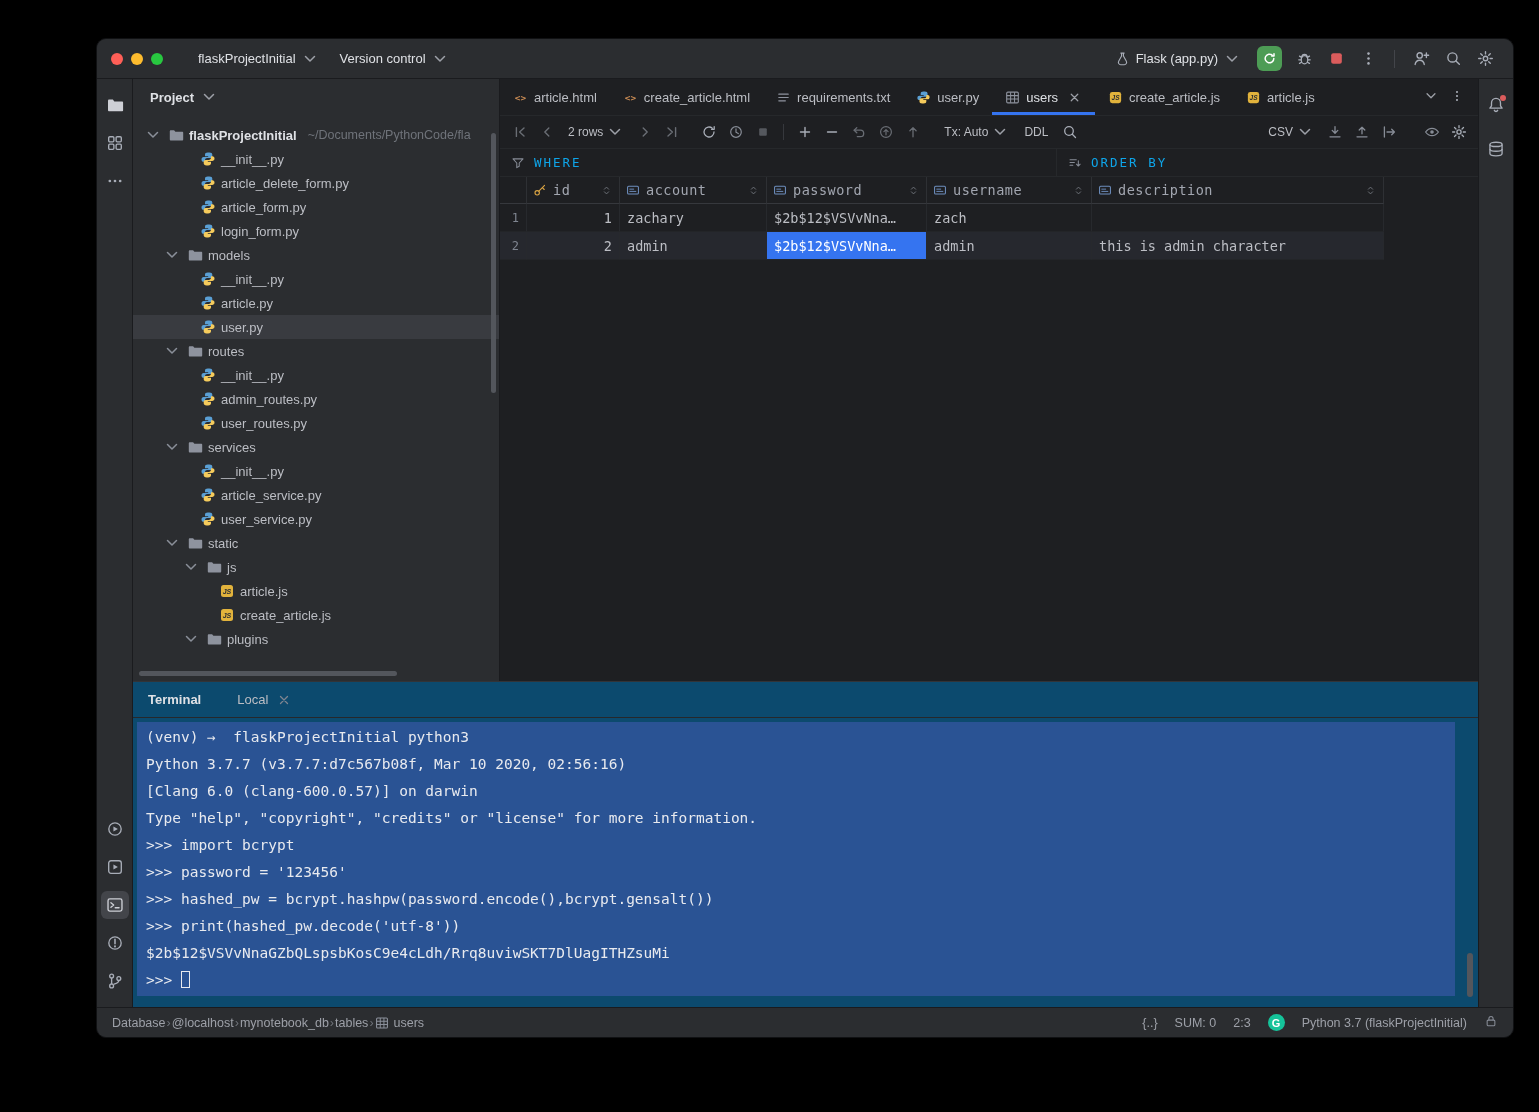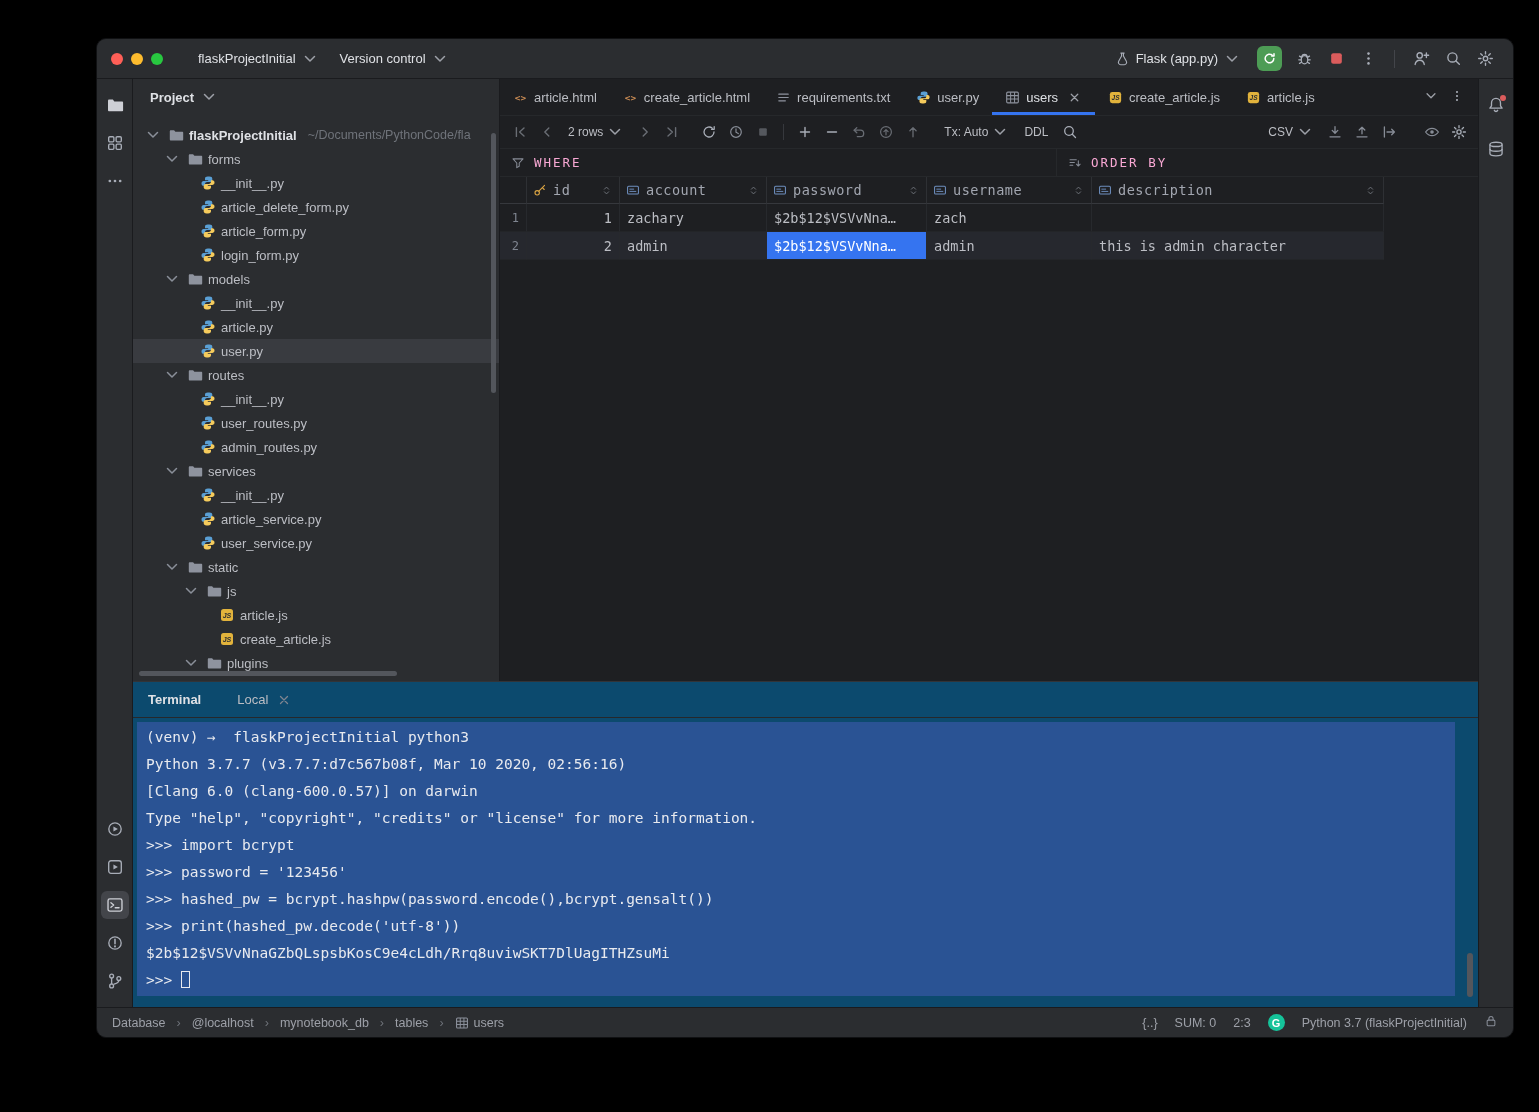--- a/index.html
+++ b/index.html
@@ -71,21 +71,21 @@
   .grid-toolbar { flex:0 0 33px; display:flex; align-items:center; gap:2px; padding:0 7px; border-bottom:1px solid #26282b; }
   .tbn { width:25px; height:25px; display:flex; align-items:center; justify-content:center; border-radius:4px; }
   .tbn i { width:16px; height:16px; }
   .tb-label { display:flex; align-items:center; gap:4px; font-size:12px; color:#bcbec4; padding:0 7px; height:25px; border-radius:4px; }
   .gap8{width:8px}.gap14{width:14px}
   .tb-div { width:1px; height:16px; background:#36383d; margin:0 6px; }
   .spacer { flex:1; }
 
   .filter-bar { flex:0 0 28px; display:flex; align-items:stretch; border-bottom:1px solid #26282b;
     font-family:"DejaVu Sans Mono", monospace; }
-  .fseg { display:flex; align-items:center; gap:9px; padding:0 11px; color:#f9a8d4; font-size:12.5px; letter-spacing:2px; }
+  .fseg { display:flex; align-items:center; gap:9px; padding:0 11px; color:#0ea5e9; font-size:12.5px; letter-spacing:2px; }
   .fseg i { width:14px; height:14px; }
   .where-seg { width:557px; border-right:1px solid #26282b; }
   .order-seg { flex:1; }
 
   .grid-area { flex:1; overflow:hidden;text-align:center; }
   .grid { display:grid; grid-template-columns:27px 93px 147px 160px 165px 292px; width:885px;
     font-family:"DejaVu Sans Mono", monospace; font-size:13.5px; }
   .gh { height:27px; display:flex; align-items:center; gap:6px; padding:0 6px;
     border-right:1px solid #2e3034; border-bottom:1px solid #36383d; color:#a2a6b0; letter-spacing:.5px; }
   .gh i { width:14px; height:14px; }
@@ -105,21 +105,21 @@
   .term-close { width:12px; height:12px; color:#7f8590; }
   .term-body { flex:1; position:relative; }
   .term-selection { position:absolute; left:4px; right:23px; top:4px; background:#2A5394; padding:2px 0; }
   .term-line { font-family:"DejaVu Sans Mono", monospace; font-size:14.5px; line-height:27px; color:#e8eaef; padding:0 9px; white-space:pre; }
   .term-cursor { display:inline-block; width:9px; height:17px; border:1.5px solid #e8eaef; vertical-align:-3px; }
   .term-scroll { position:absolute; right:5px; bottom:10px; width:6px; height:44px; border-radius:3px; background:#53565c; }
 
   
   .statusbar { flex:0 0 30px; background:#2b2d30; border-top:1px solid #1a1b1e;
     display:flex; align-items:center; padding:0 15px; font-size:12.5px; color:#9da0a8; }
-  .breadcrumbs { display:flex; align-items:center; gap:11px; }
+  .breadcrumbs { display:flex; align-items:center; gap:1px; }
   .crumb { display:flex; align-items:center; gap:5px; }
   .crumb i { width:14px; height:14px; }
   .crumb-sep { color:#6f737a; }
   .status-right { margin-left:auto; display:flex; align-items:center; gap:17px; }
   .gbadge { width:17px; height:17px; border-radius:50%; background:#15C39A; color:#fff; font-size:11px; font-weight:700;
     display:flex; align-items:center; justify-content:center; }
   .lock-btn i { width:14px; height:14px; }
 </style>
 </head>
 <body>
@@ -317,148 +317,135 @@
                   </svg>
                 </i>
                 <i data-icon="folder" class="fi">
                   <svg viewBox="0 0 16 16" fill="none">
                     <path d="M1.8 4.2c0-.5.4-1 1-1h3.3l1.3 1.6h6.8c.6 0 1 .4 1 .9v6.9c0 .5-.4 1-1 1H2.8c-.5 0-1-.5-1-1V4.2z" fill="#8E939E"></path>
                   </svg>
                 </i>
                 <span class="tree-label root">flaskProjectInitial</span>
                 <span class="tree-suffix">~/Documents/PythonCode/fla</span>
               </div>
+              <div class="tree-row" style="padding-left: 67px;">
+                <i data-icon="python" class="fi">
+                  <svg viewBox="0 0 16 16" fill="none">
+                    <path d="M7.9 1.6c-2.1 0-2.9.9-2.9 2.1v1.6h3.2v.8H3.6c-1.3 0-2.1 1-2.1 2.3 0 1.4.8 2.3 2.1 2.3h1.4V9.2c0-1.2 1-2.1 2.2-2.1h3.2c1.1 0 1.9-.8 1.9-1.9V3.7c0-1.2-.9-2.1-2.9-2.1h-1.5z" fill="#5A9FD4"></path>
+                    <path d="M8.1 14.4c2.1 0 2.9-.9 2.9-2.1v-1.6H7.8v-.8h4.6c1.3 0 2.1-1 2.1-2.3 0-1.4-.8-2.3-2.1-2.3H11v1.5c0 1.2-1 2.1-2.2 2.1H5.6c-1.1 0-1.9.8-1.9 1.9v1.5c0 1.2.9 2.1 2.9 2.1h1.5z" fill="#F5CB5C"></path>
+                  </svg>
+                </i>
+                <span class="tree-label">__init__.py</span>
+              </div>
+              <div class="tree-row" style="padding-left: 67px;">
+                <i data-icon="python" class="fi">
+                  <svg viewBox="0 0 16 16" fill="none">
+                    <path d="M7.9 1.6c-2.1 0-2.9.9-2.9 2.1v1.6h3.2v.8H3.6c-1.3 0-2.1 1-2.1 2.3 0 1.4.8 2.3 2.1 2.3h1.4V9.2c0-1.2 1-2.1 2.2-2.1h3.2c1.1 0 1.9-.8 1.9-1.9V3.7c0-1.2-.9-2.1-2.9-2.1h-1.5z" fill="#5A9FD4"></path>
+                    <path d="M8.1 14.4c2.1 0 2.9-.9 2.9-2.1v-1.6H7.8v-.8h4.6c1.3 0 2.1-1 2.1-2.3 0-1.4-.8-2.3-2.1-2.3H11v1.5c0 1.2-1 2.1-2.2 2.1H5.6c-1.1 0-1.9.8-1.9 1.9v1.5c0 1.2.9 2.1 2.9 2.1h1.5z" fill="#F5CB5C"></path>
+                  </svg>
+                </i>
+                <span class="tree-label">article_delete_form.py</span>
+              </div>
+              <div class="tree-row" style="padding-left: 67px;">
+                <i data-icon="python" class="fi">
+                  <svg viewBox="0 0 16 16" fill="none">
+                    <path d="M7.9 1.6c-2.1 0-2.9.9-2.9 2.1v1.6h3.2v.8H3.6c-1.3 0-2.1 1-2.1 2.3 0 1.4.8 2.3 2.1 2.3h1.4V9.2c0-1.2 1-2.1 2.2-2.1h3.2c1.1 0 1.9-.8 1.9-1.9V3.7c0-1.2-.9-2.1-2.9-2.1h-1.5z" fill="#5A9FD4"></path>
+                    <path d="M8.1 14.4c2.1 0 2.9-.9 2.9-2.1v-1.6H7.8v-.8h4.6c1.3 0 2.1-1 2.1-2.3 0-1.4-.8-2.3-2.1-2.3H11v1.5c0 1.2-1 2.1-2.2 2.1H5.6c-1.1 0-1.9.8-1.9 1.9v1.5c0 1.2.9 2.1 2.9 2.1h1.5z" fill="#F5CB5C"></path>
+                  </svg>
+                </i>
+                <span class="tree-label">article_form.py</span>
+              </div>
+              <div class="tree-row" style="padding-left: 67px;">
+                <i data-icon="python" class="fi">
+                  <svg viewBox="0 0 16 16" fill="none">
+                    <path d="M7.9 1.6c-2.1 0-2.9.9-2.9 2.1v1.6h3.2v.8H3.6c-1.3 0-2.1 1-2.1 2.3 0 1.4.8 2.3 2.1 2.3h1.4V9.2c0-1.2 1-2.1 2.2-2.1h3.2c1.1 0 1.9-.8 1.9-1.9V3.7c0-1.2-.9-2.1-2.9-2.1h-1.5z" fill="#5A9FD4"></path>
+                    <path d="M8.1 14.4c2.1 0 2.9-.9 2.9-2.1v-1.6H7.8v-.8h4.6c1.3 0 2.1-1 2.1-2.3 0-1.4-.8-2.3-2.1-2.3H11v1.5c0 1.2-1 2.1-2.2 2.1H5.6c-1.1 0-1.9.8-1.9 1.9v1.5c0 1.2.9 2.1 2.9 2.1h1.5z" fill="#F5CB5C"></path>
+                  </svg>
+                </i>
+                <span class="tree-label">login_form.py</span>
+              </div>
               <div class="tree-row" style="padding-left: 31px;">
                 <i data-icon="chev" class="tree-chev">
                   <svg viewBox="0 0 16 16" fill="none">
                     <path d="M3.5 5.5L8 10l4.5-4.5" stroke="currentColor" stroke-width="1.5" stroke-linecap="round" stroke-linejoin="round"></path>
                   </svg>
                 </i>
                 <i data-icon="folder" class="fi">
                   <svg viewBox="0 0 16 16" fill="none">
                     <path d="M1.8 4.2c0-.5.4-1 1-1h3.3l1.3 1.6h6.8c.6 0 1 .4 1 .9v6.9c0 .5-.4 1-1 1H2.8c-.5 0-1-.5-1-1V4.2z" fill="#8E939E"></path>
                   </svg>
                 </i>
-                <span class="tree-label">forms</span>
+                <span class="tree-label">models</span>
               </div>
               <div class="tree-row" style="padding-left: 67px;">
                 <i data-icon="python" class="fi">
                   <svg viewBox="0 0 16 16" fill="none">
                     <path d="M7.9 1.6c-2.1 0-2.9.9-2.9 2.1v1.6h3.2v.8H3.6c-1.3 0-2.1 1-2.1 2.3 0 1.4.8 2.3 2.1 2.3h1.4V9.2c0-1.2 1-2.1 2.2-2.1h3.2c1.1 0 1.9-.8 1.9-1.9V3.7c0-1.2-.9-2.1-2.9-2.1h-1.5z" fill="#5A9FD4"></path>
                     <path d="M8.1 14.4c2.1 0 2.9-.9 2.9-2.1v-1.6H7.8v-.8h4.6c1.3 0 2.1-1 2.1-2.3 0-1.4-.8-2.3-2.1-2.3H11v1.5c0 1.2-1 2.1-2.2 2.1H5.6c-1.1 0-1.9.8-1.9 1.9v1.5c0 1.2.9 2.1 2.9 2.1h1.5z" fill="#F5CB5C"></path>
                   </svg>
                 </i>
                 <span class="tree-label">__init__.py</span>
               </div>
               <div class="tree-row" style="padding-left: 67px;">
                 <i data-icon="python" class="fi">
                   <svg viewBox="0 0 16 16" fill="none">
                     <path d="M7.9 1.6c-2.1 0-2.9.9-2.9 2.1v1.6h3.2v.8H3.6c-1.3 0-2.1 1-2.1 2.3 0 1.4.8 2.3 2.1 2.3h1.4V9.2c0-1.2 1-2.1 2.2-2.1h3.2c1.1 0 1.9-.8 1.9-1.9V3.7c0-1.2-.9-2.1-2.9-2.1h-1.5z" fill="#5A9FD4"></path>
                     <path d="M8.1 14.4c2.1 0 2.9-.9 2.9-2.1v-1.6H7.8v-.8h4.6c1.3 0 2.1-1 2.1-2.3 0-1.4-.8-2.3-2.1-2.3H11v1.5c0 1.2-1 2.1-2.2 2.1H5.6c-1.1 0-1.9.8-1.9 1.9v1.5c0 1.2.9 2.1 2.9 2.1h1.5z" fill="#F5CB5C"></path>
                   </svg>
                 </i>
-                <span class="tree-label">article_delete_form.py</span>
-              </div>
-              <div class="tree-row" style="padding-left: 67px;">
-                <i data-icon="python" class="fi">
-                  <svg viewBox="0 0 16 16" fill="none">
-                    <path d="M7.9 1.6c-2.1 0-2.9.9-2.9 2.1v1.6h3.2v.8H3.6c-1.3 0-2.1 1-2.1 2.3 0 1.4.8 2.3 2.1 2.3h1.4V9.2c0-1.2 1-2.1 2.2-2.1h3.2c1.1 0 1.9-.8 1.9-1.9V3.7c0-1.2-.9-2.1-2.9-2.1h-1.5z" fill="#5A9FD4"></path>
-                    <path d="M8.1 14.4c2.1 0 2.9-.9 2.9-2.1v-1.6H7.8v-.8h4.6c1.3 0 2.1-1 2.1-2.3 0-1.4-.8-2.3-2.1-2.3H11v1.5c0 1.2-1 2.1-2.2 2.1H5.6c-1.1 0-1.9.8-1.9 1.9v1.5c0 1.2.9 2.1 2.9 2.1h1.5z" fill="#F5CB5C"></path>
-                  </svg>
-                </i>
-                <span class="tree-label">article_form.py</span>
-              </div>
-              <div class="tree-row" style="padding-left: 67px;">
-                <i data-icon="python" class="fi">
-                  <svg viewBox="0 0 16 16" fill="none">
-                    <path d="M7.9 1.6c-2.1 0-2.9.9-2.9 2.1v1.6h3.2v.8H3.6c-1.3 0-2.1 1-2.1 2.3 0 1.4.8 2.3 2.1 2.3h1.4V9.2c0-1.2 1-2.1 2.2-2.1h3.2c1.1 0 1.9-.8 1.9-1.9V3.7c0-1.2-.9-2.1-2.9-2.1h-1.5z" fill="#5A9FD4"></path>
-                    <path d="M8.1 14.4c2.1 0 2.9-.9 2.9-2.1v-1.6H7.8v-.8h4.6c1.3 0 2.1-1 2.1-2.3 0-1.4-.8-2.3-2.1-2.3H11v1.5c0 1.2-1 2.1-2.2 2.1H5.6c-1.1 0-1.9.8-1.9 1.9v1.5c0 1.2.9 2.1 2.9 2.1h1.5z" fill="#F5CB5C"></path>
-                  </svg>
-                </i>
-                <span class="tree-label">login_form.py</span>
+                <span class="tree-label">article.py</span>
+              </div>
+              <div class="tree-row selected" style="padding-left: 67px;">
+                <i data-icon="python" class="fi">
+                  <svg viewBox="0 0 16 16" fill="none">
+                    <path d="M7.9 1.6c-2.1 0-2.9.9-2.9 2.1v1.6h3.2v.8H3.6c-1.3 0-2.1 1-2.1 2.3 0 1.4.8 2.3 2.1 2.3h1.4V9.2c0-1.2 1-2.1 2.2-2.1h3.2c1.1 0 1.9-.8 1.9-1.9V3.7c0-1.2-.9-2.1-2.9-2.1h-1.5z" fill="#5A9FD4"></path>
+                    <path d="M8.1 14.4c2.1 0 2.9-.9 2.9-2.1v-1.6H7.8v-.8h4.6c1.3 0 2.1-1 2.1-2.3 0-1.4-.8-2.3-2.1-2.3H11v1.5c0 1.2-1 2.1-2.2 2.1H5.6c-1.1 0-1.9.8-1.9 1.9v1.5c0 1.2.9 2.1 2.9 2.1h1.5z" fill="#F5CB5C"></path>
+                  </svg>
+                </i>
+                <span class="tree-label">user.py</span>
               </div>
               <div class="tree-row" style="padding-left: 31px;">
                 <i data-icon="chev" class="tree-chev">
                   <svg viewBox="0 0 16 16" fill="none">
                     <path d="M3.5 5.5L8 10l4.5-4.5" stroke="currentColor" stroke-width="1.5" stroke-linecap="round" stroke-linejoin="round"></path>
                   </svg>
                 </i>
                 <i data-icon="folder" class="fi">
                   <svg viewBox="0 0 16 16" fill="none">
                     <path d="M1.8 4.2c0-.5.4-1 1-1h3.3l1.3 1.6h6.8c.6 0 1 .4 1 .9v6.9c0 .5-.4 1-1 1H2.8c-.5 0-1-.5-1-1V4.2z" fill="#8E939E"></path>
                   </svg>
                 </i>
-                <span class="tree-label">models</span>
+                <span class="tree-label">routes</span>
               </div>
               <div class="tree-row" style="padding-left: 67px;">
                 <i data-icon="python" class="fi">
                   <svg viewBox="0 0 16 16" fill="none">
                     <path d="M7.9 1.6c-2.1 0-2.9.9-2.9 2.1v1.6h3.2v.8H3.6c-1.3 0-2.1 1-2.1 2.3 0 1.4.8 2.3 2.1 2.3h1.4V9.2c0-1.2 1-2.1 2.2-2.1h3.2c1.1 0 1.9-.8 1.9-1.9V3.7c0-1.2-.9-2.1-2.9-2.1h-1.5z" fill="#5A9FD4"></path>
                     <path d="M8.1 14.4c2.1 0 2.9-.9 2.9-2.1v-1.6H7.8v-.8h4.6c1.3 0 2.1-1 2.1-2.3 0-1.4-.8-2.3-2.1-2.3H11v1.5c0 1.2-1 2.1-2.2 2.1H5.6c-1.1 0-1.9.8-1.9 1.9v1.5c0 1.2.9 2.1 2.9 2.1h1.5z" fill="#F5CB5C"></path>
                   </svg>
                 </i>
                 <span class="tree-label">__init__.py</span>
               </div>
               <div class="tree-row" style="padding-left: 67px;">
                 <i data-icon="python" class="fi">
                   <svg viewBox="0 0 16 16" fill="none">
                     <path d="M7.9 1.6c-2.1 0-2.9.9-2.9 2.1v1.6h3.2v.8H3.6c-1.3 0-2.1 1-2.1 2.3 0 1.4.8 2.3 2.1 2.3h1.4V9.2c0-1.2 1-2.1 2.2-2.1h3.2c1.1 0 1.9-.8 1.9-1.9V3.7c0-1.2-.9-2.1-2.9-2.1h-1.5z" fill="#5A9FD4"></path>
                     <path d="M8.1 14.4c2.1 0 2.9-.9 2.9-2.1v-1.6H7.8v-.8h4.6c1.3 0 2.1-1 2.1-2.3 0-1.4-.8-2.3-2.1-2.3H11v1.5c0 1.2-1 2.1-2.2 2.1H5.6c-1.1 0-1.9.8-1.9 1.9v1.5c0 1.2.9 2.1 2.9 2.1h1.5z" fill="#F5CB5C"></path>
                   </svg>
                 </i>
-                <span class="tree-label">article.py</span>
-              </div>
-              <div class="tree-row selected" style="padding-left: 67px;">
-                <i data-icon="python" class="fi">
-                  <svg viewBox="0 0 16 16" fill="none">
-                    <path d="M7.9 1.6c-2.1 0-2.9.9-2.9 2.1v1.6h3.2v.8H3.6c-1.3 0-2.1 1-2.1 2.3 0 1.4.8 2.3 2.1 2.3h1.4V9.2c0-1.2 1-2.1 2.2-2.1h3.2c1.1 0 1.9-.8 1.9-1.9V3.7c0-1.2-.9-2.1-2.9-2.1h-1.5z" fill="#5A9FD4"></path>
-                    <path d="M8.1 14.4c2.1 0 2.9-.9 2.9-2.1v-1.6H7.8v-.8h4.6c1.3 0 2.1-1 2.1-2.3 0-1.4-.8-2.3-2.1-2.3H11v1.5c0 1.2-1 2.1-2.2 2.1H5.6c-1.1 0-1.9.8-1.9 1.9v1.5c0 1.2.9 2.1 2.9 2.1h1.5z" fill="#F5CB5C"></path>
-                  </svg>
-                </i>
-                <span class="tree-label">user.py</span>
-              </div>
-              <div class="tree-row" style="padding-left: 31px;">
-                <i data-icon="chev" class="tree-chev">
-                  <svg viewBox="0 0 16 16" fill="none">
-                    <path d="M3.5 5.5L8 10l4.5-4.5" stroke="currentColor" stroke-width="1.5" stroke-linecap="round" stroke-linejoin="round"></path>
-                  </svg>
-                </i>
-                <i data-icon="folder" class="fi">
-                  <svg viewBox="0 0 16 16" fill="none">
-                    <path d="M1.8 4.2c0-.5.4-1 1-1h3.3l1.3 1.6h6.8c.6 0 1 .4 1 .9v6.9c0 .5-.4 1-1 1H2.8c-.5 0-1-.5-1-1V4.2z" fill="#8E939E"></path>
-                  </svg>
-                </i>
-                <span class="tree-label">routes</span>
+                <span class="tree-label">admin_routes.py</span>
               </div>
               <div class="tree-row" style="padding-left: 67px;">
                 <i data-icon="python" class="fi">
                   <svg viewBox="0 0 16 16" fill="none">
                     <path d="M7.9 1.6c-2.1 0-2.9.9-2.9 2.1v1.6h3.2v.8H3.6c-1.3 0-2.1 1-2.1 2.3 0 1.4.8 2.3 2.1 2.3h1.4V9.2c0-1.2 1-2.1 2.2-2.1h3.2c1.1 0 1.9-.8 1.9-1.9V3.7c0-1.2-.9-2.1-2.9-2.1h-1.5z" fill="#5A9FD4"></path>
                     <path d="M8.1 14.4c2.1 0 2.9-.9 2.9-2.1v-1.6H7.8v-.8h4.6c1.3 0 2.1-1 2.1-2.3 0-1.4-.8-2.3-2.1-2.3H11v1.5c0 1.2-1 2.1-2.2 2.1H5.6c-1.1 0-1.9.8-1.9 1.9v1.5c0 1.2.9 2.1 2.9 2.1h1.5z" fill="#F5CB5C"></path>
                   </svg>
                 </i>
-                <span class="tree-label">__init__.py</span>
-              </div>
-              <div class="tree-row" style="padding-left: 67px;">
-                <i data-icon="python" class="fi">
-                  <svg viewBox="0 0 16 16" fill="none">
-                    <path d="M7.9 1.6c-2.1 0-2.9.9-2.9 2.1v1.6h3.2v.8H3.6c-1.3 0-2.1 1-2.1 2.3 0 1.4.8 2.3 2.1 2.3h1.4V9.2c0-1.2 1-2.1 2.2-2.1h3.2c1.1 0 1.9-.8 1.9-1.9V3.7c0-1.2-.9-2.1-2.9-2.1h-1.5z" fill="#5A9FD4"></path>
-                    <path d="M8.1 14.4c2.1 0 2.9-.9 2.9-2.1v-1.6H7.8v-.8h4.6c1.3 0 2.1-1 2.1-2.3 0-1.4-.8-2.3-2.1-2.3H11v1.5c0 1.2-1 2.1-2.2 2.1H5.6c-1.1 0-1.9.8-1.9 1.9v1.5c0 1.2.9 2.1 2.9 2.1h1.5z" fill="#F5CB5C"></path>
-                  </svg>
-                </i>
                 <span class="tree-label">user_routes.py</span>
-              </div>
-              <div class="tree-row" style="padding-left: 67px;">
-                <i data-icon="python" class="fi">
-                  <svg viewBox="0 0 16 16" fill="none">
-                    <path d="M7.9 1.6c-2.1 0-2.9.9-2.9 2.1v1.6h3.2v.8H3.6c-1.3 0-2.1 1-2.1 2.3 0 1.4.8 2.3 2.1 2.3h1.4V9.2c0-1.2 1-2.1 2.2-2.1h3.2c1.1 0 1.9-.8 1.9-1.9V3.7c0-1.2-.9-2.1-2.9-2.1h-1.5z" fill="#5A9FD4"></path>
-                    <path d="M8.1 14.4c2.1 0 2.9-.9 2.9-2.1v-1.6H7.8v-.8h4.6c1.3 0 2.1-1 2.1-2.3 0-1.4-.8-2.3-2.1-2.3H11v1.5c0 1.2-1 2.1-2.2 2.1H5.6c-1.1 0-1.9.8-1.9 1.9v1.5c0 1.2.9 2.1 2.9 2.1h1.5z" fill="#F5CB5C"></path>
-                  </svg>
-                </i>
-                <span class="tree-label">admin_routes.py</span>
               </div>
               <div class="tree-row" style="padding-left: 31px;">
                 <i data-icon="chev" class="tree-chev">
                   <svg viewBox="0 0 16 16" fill="none">
                     <path d="M3.5 5.5L8 10l4.5-4.5" stroke="currentColor" stroke-width="1.5" stroke-linecap="round" stroke-linejoin="round"></path>
                   </svg>
                 </i>
                 <i data-icon="folder" class="fi">
                   <svg viewBox="0 0 16 16" fill="none">
                     <path d="M1.8 4.2c0-.5.4-1 1-1h3.3l1.3 1.6h6.8c.6 0 1 .4 1 .9v6.9c0 .5-.4 1-1 1H2.8c-.5 0-1-.5-1-1V4.2z" fill="#8E939E"></path>

